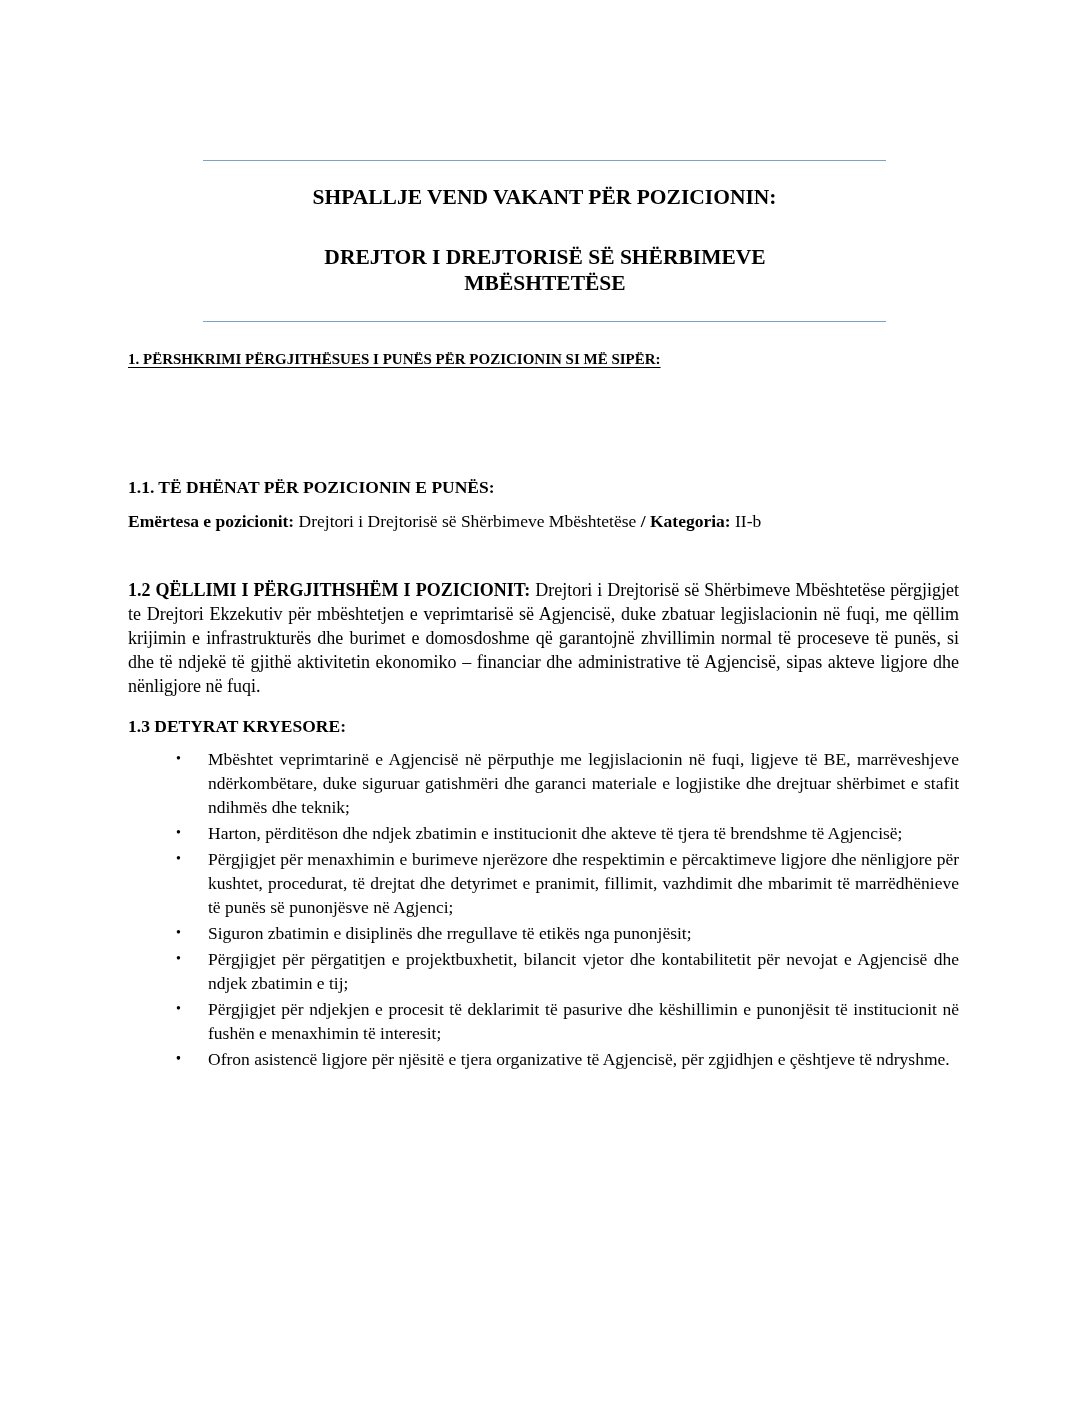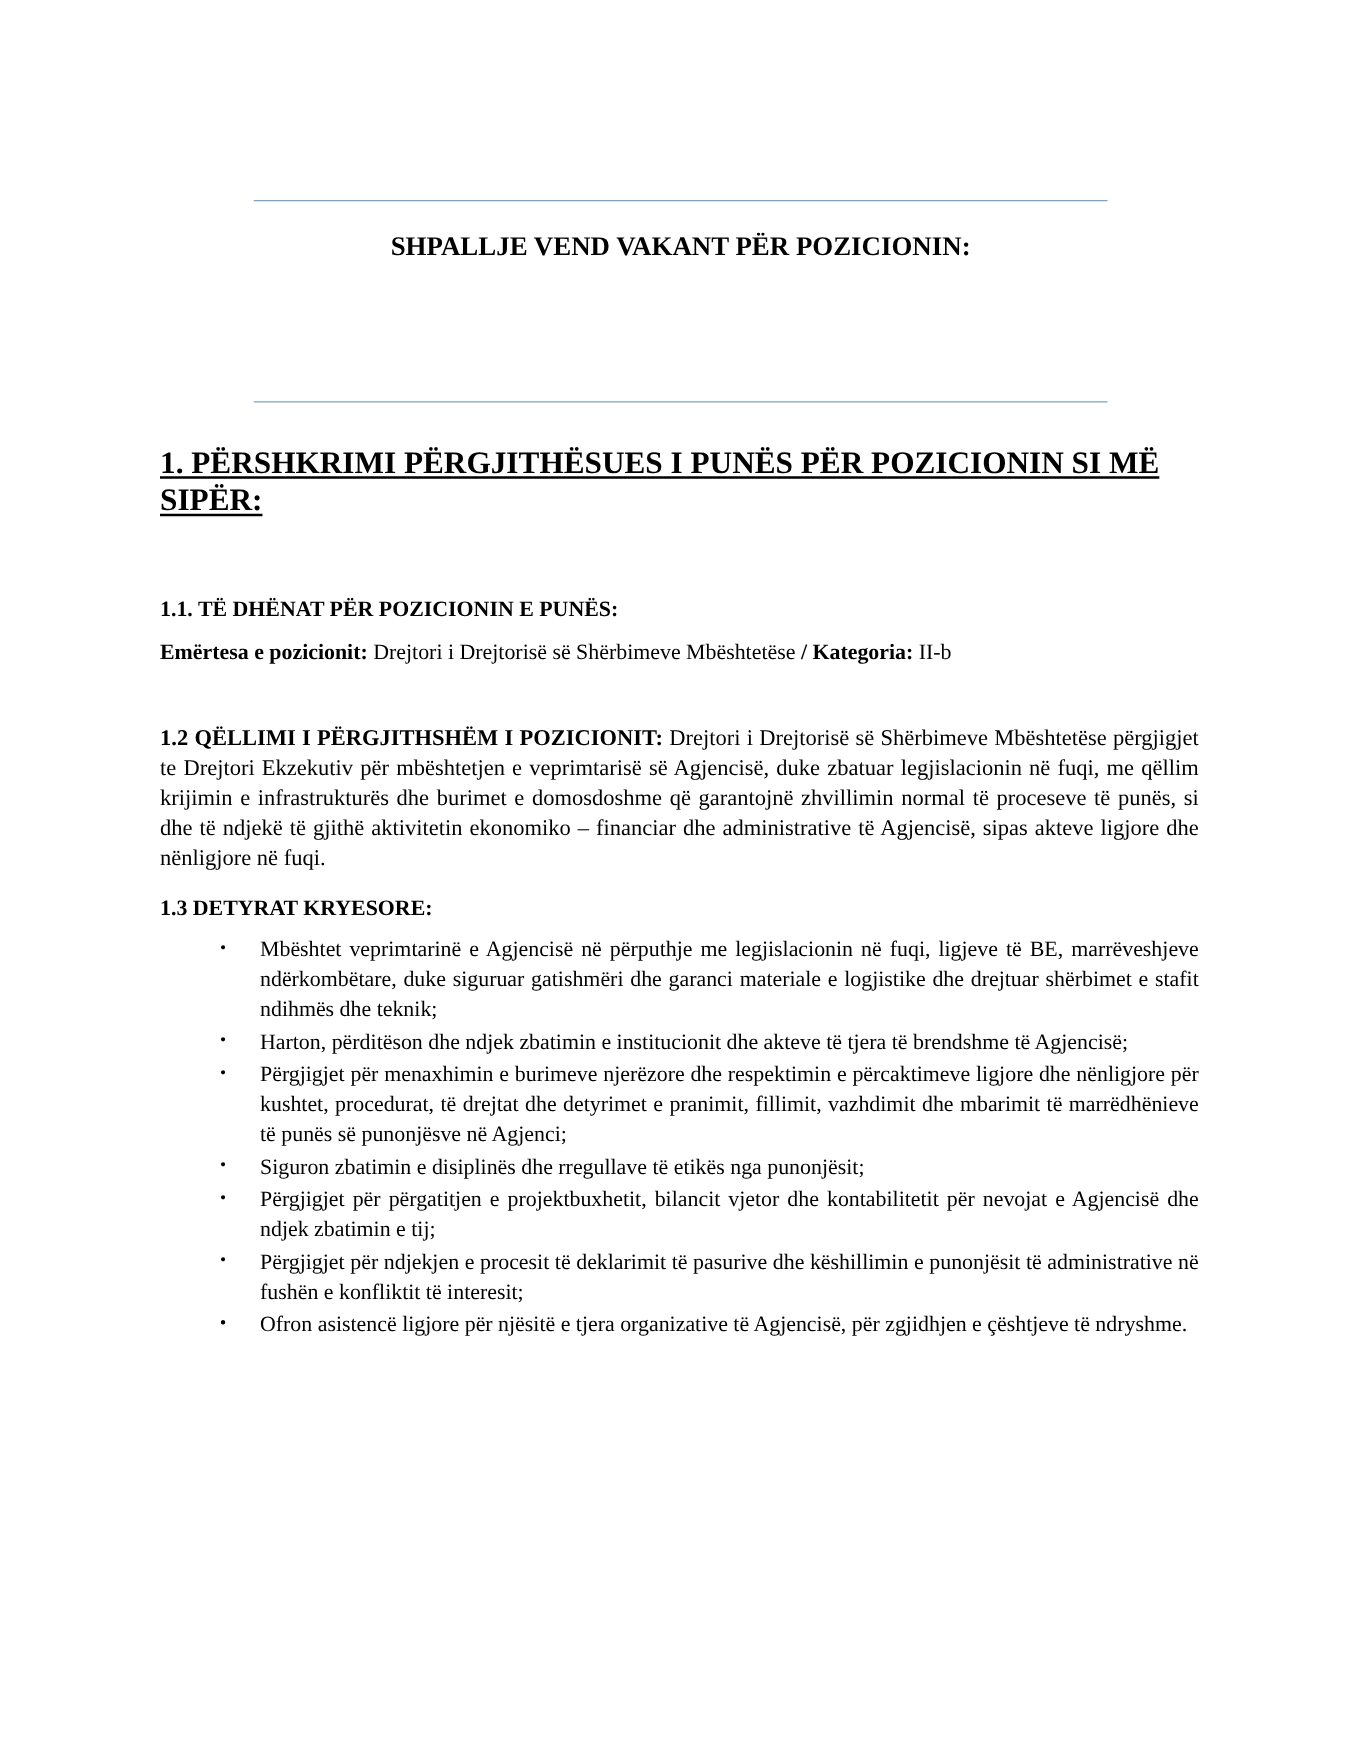--- a/index.html
+++ b/index.html
@@ -39,25 +39,25 @@
       font-size: 21.5px;
       line-height: 26px;
     }
     .title.t1 { top: 184px; }
     .title.t2 { top: 244px; }
     .section-heading {
       position: absolute;
       left: 128px;
       width: 840px;
       font-weight: bold;
-      font-size: 25px;
+      font-size: 15px;
       line-height: 30px;
       text-decoration: underline;
       text-underline-offset: 3px;
-      top: 356px;
+      top: 344px;
     }
     .sub-heading {
       position: absolute;
       left: 128px;
       font-weight: bold;
       font-size: 17.5px;
       line-height: 22px;
       text-underline-offset: 2px;
       top: 476px;
     }
@@ -113,20 +113,21 @@
   </style>
 </head>
 <body>
 
 <div class="page">
 
   <div class="rule top"></div>
 
   <div class="title t1">SHPALLJE VEND VAKANT PËR POZICIONIN:</div>
 
+  <div class="title t2" style="width:560px;left:265px;">DREJTOR I DREJTORISË SË SHËRBIMEVE MBËSHTETËSE</div>
 
   <div class="rule bottom"></div>
 
   <div class="section-heading">1. PËRSHKRIMI PËRGJITHËSUES I PUNËS PËR POZICIONIN SI MË SIPËR:</div>
 
   <div class="sub-heading">1.1. TË DHËNAT PËR POZICIONIN E PUNËS:</div>
 
   <div class="position-line">
     <b>Emërtesa e pozicionit:</b><span> Drejtori i Drejtorisë së Shërbimeve Mbështetëse </span><b>/</b><b> Kategoria:</b><span> II-b</span>
   </div>
@@ -136,18 +137,18 @@
   </div>
 
   <div class="duties-heading">1.3 DETYRAT KRYESORE:</div>
 
   <ul class="duties-list">
     <li><span class="bullet">•</span><span>Mbështet veprimtarinë e Agjencisë në përputhje me legjislacionin në fuqi, ligjeve të BE, marrëveshjeve ndërkombëtare, duke siguruar gatishmëri dhe garanci materiale e logjistike dhe drejtuar shërbimet e stafit ndihmës dhe teknik;</span></li>
     <li><span class="bullet">•</span><span>Harton, përditëson dhe ndjek zbatimin e institucionit dhe akteve të tjera të brendshme të Agjencisë;</span></li>
     <li><span class="bullet">•</span><span>Përgjigjet për menaxhimin e burimeve njerëzore dhe respektimin e përcaktimeve ligjore dhe nënligjore për kushtet, procedurat, të drejtat dhe detyrimet e pranimit, fillimit, vazhdimit dhe mbarimit të marrëdhënieve të punës së punonjësve në Agjenci;</span></li>
     <li><span class="bullet">•</span><span>Siguron zbatimin e disiplinës dhe rregullave të etikës nga punonjësit;</span></li>
     <li><span class="bullet">•</span><span>Përgjigjet për përgatitjen e projektbuxhetit, bilancit vjetor dhe kontabilitetit për nevojat e Agjencisë dhe ndjek zbatimin e tij;</span></li>
-    <li><span class="bullet">•</span><span>Përgjigjet për ndjekjen e procesit të deklarimit të pasurive dhe këshillimin e punonjësit të administrative në fushën e konfliktit të interesit;</span></li>
+    <li><span class="bullet">•</span><span>Përgjigjet për ndjekjen e procesit të deklarimit të pasurive dhe këshillimin e punonjësit të institucionit në fushën e menaxhimin të interesit;</span></li>
     <li><span class="bullet">•</span></li>
     <li><span class="bullet">•</span><span>Ofron asistencë ligjore për njësitë e tjera organizative të Agjencisë, për zgjidhjen e çështjeve të ndryshme.</span></li>
   </ul>
 
 </div>
 
 </body></html>

